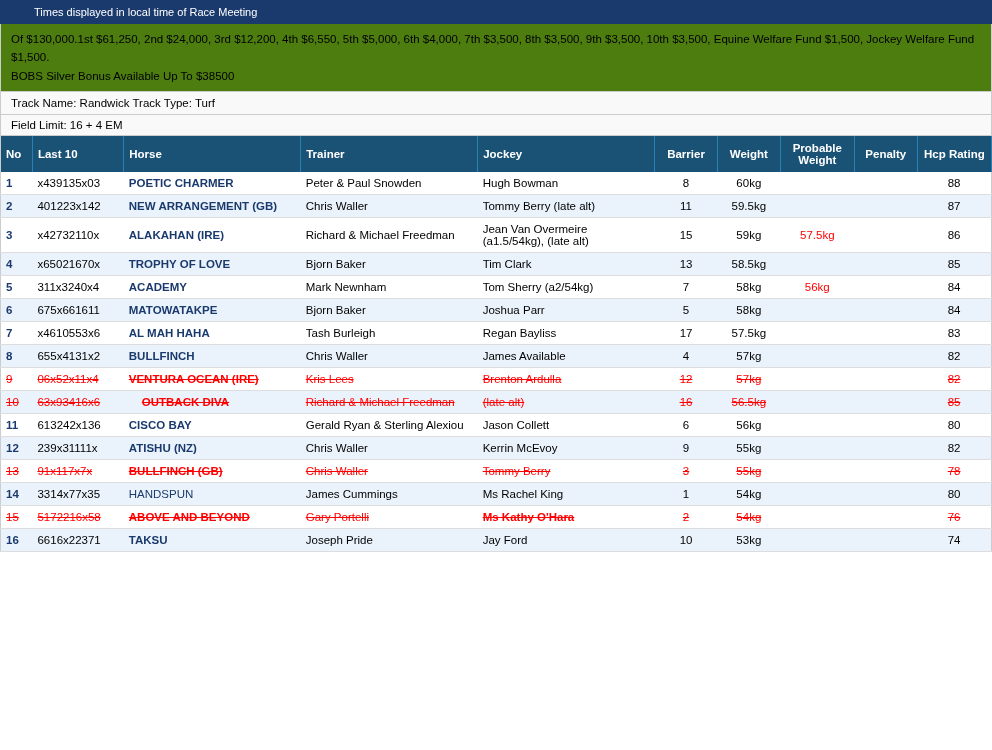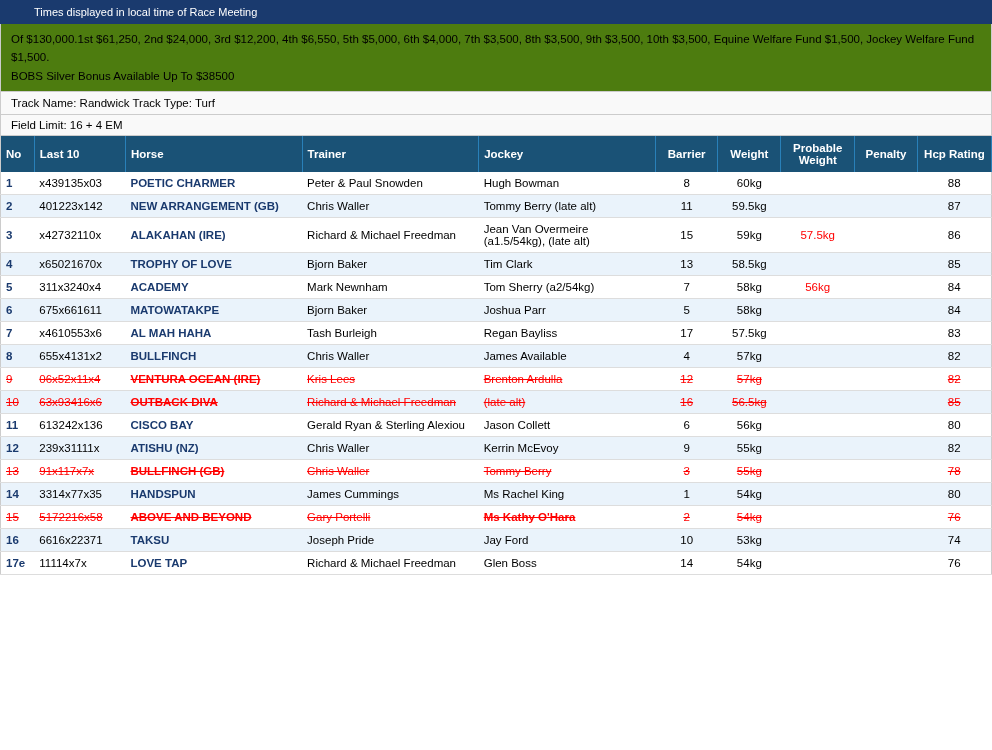--- a/index.html
+++ b/index.html
@@ -221,21 +221,21 @@
         <td style="color: red; text-decoration: line-through;">Brenton Ardulla</td>
         <td style="text-align: center; color: red; text-decoration: line-through;">12</td>
         <td style="text-align: center; color: red; text-decoration: line-through;">57kg</td>
         <td style="text-align: center; color: red; text-decoration: line-through;"></td>
         <td style="text-align: center; color: red; text-decoration: line-through;"></td>
         <td style="text-align: center; color: red; text-decoration: line-through;">82</td>
       </tr>
       <tr>
         <td style="color: red; text-decoration: line-through;">10</td>
         <td style="color: red; text-decoration: line-through;">63x93416x6</td>
-        <td><span style="color: red; text-decoration: line-through; font-weight: bold;">OUTBACK DIVA</span></td>
+        <td><span style="color: red; text-decoration: line-through; font-weight: bold; margin-left: 13px;">OUTBACK DIVA</span></td>
         <td style="color: red; text-decoration: line-through;">Richard &amp; Michael Freedman</td>
         <td style="color: red; text-decoration: line-through;">(late alt)</td>
         <td style="text-align: center; color: red; text-decoration: line-through;">16</td>
         <td style="text-align: center; color: red; text-decoration: line-through;">56.5kg</td>
         <td style="text-align: center; color: red; text-decoration: line-through;"></td>
         <td style="text-align: center; color: red; text-decoration: line-through;"></td>
         <td style="text-align: center; color: red; text-decoration: line-through;">85</td>
       </tr>
       <tr>
         <td style="color: rgb(26, 58, 110); font-weight: bold;">11</td>
@@ -269,21 +269,21 @@
         <td style="color: red; text-decoration: line-through;">Tommy Berry</td>
         <td style="text-align: center; color: red; text-decoration: line-through;">3</td>
         <td style="text-align: center; color: red; text-decoration: line-through;">55kg</td>
         <td style="text-align: center; color: red; text-decoration: line-through;"></td>
         <td style="text-align: center; color: red; text-decoration: line-through;"></td>
         <td style="text-align: center; color: red; text-decoration: line-through;">78</td>
       </tr>
       <tr>
         <td style="color: rgb(26, 58, 110); font-weight: bold;">14</td>
         <td>3314x77x35</td>
-        <td><span style="color: rgb(26, 58, 110); font-weight: bold; margin-top: 44px;">HANDSPUN</span></td>
+        <td><span style="color: rgb(26, 58, 110); font-weight: normal; margin-top: 44px;">HANDSPUN</span></td>
         <td>James Cummings</td>
         <td>Ms Rachel King</td>
         <td style="text-align: center;">1</td>
         <td style="text-align: center;">54kg</td>
         <td style="text-align: center; color: red;"></td>
         <td style="text-align: center;"></td>
         <td style="text-align: center;">80</td>
       </tr>
       <tr>
         <td style="color: red; text-decoration: line-through;">15</td>
@@ -302,26 +302,14 @@
         <td>6616x22371</td>
         <td><span style="color: rgb(26, 58, 110); font-weight: bold;">TAKSU</span></td>
         <td>Joseph Pride</td>
         <td>Jay Ford</td>
         <td style="text-align: center;">10</td>
         <td style="text-align: center;">53kg</td>
         <td style="text-align: center; color: red;"></td>
         <td style="text-align: center;"></td>
         <td style="text-align: center;">74</td>
       </tr>
-      <tr>
-        <td style="color: rgb(26, 58, 110); font-weight: bold;">17e</td>
-        <td>11114x7x</td>
-        <td><span style="color: rgb(26, 58, 110); font-weight: bold;">LOVE TAP</span></td>
-        <td>Richard &amp; Michael Freedman</td>
-        <td>Glen Boss</td>
-        <td style="text-align: center;">14</td>
-        <td style="text-align: center;">54kg</td>
-        <td style="text-align: center; color: red;"></td>
-        <td style="text-align: center;"></td>
-        <td style="text-align: center;">76</td>
-      </tr>
     </tbody>
 </table>
 
 </body></html>

